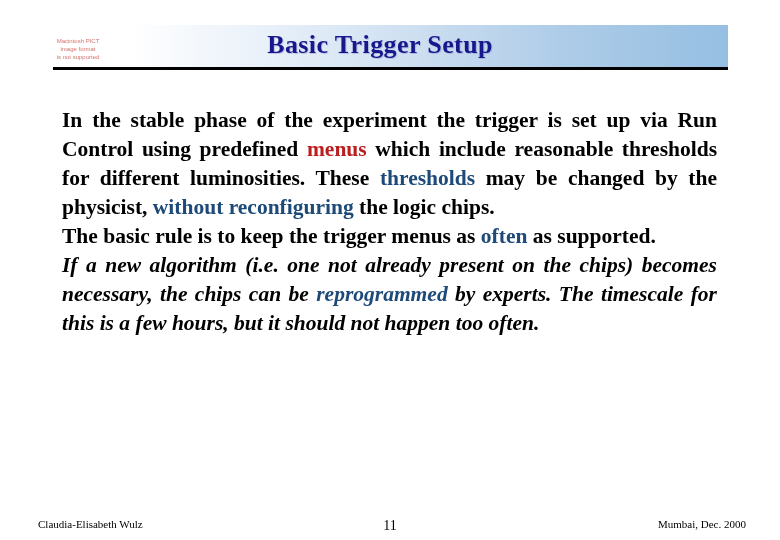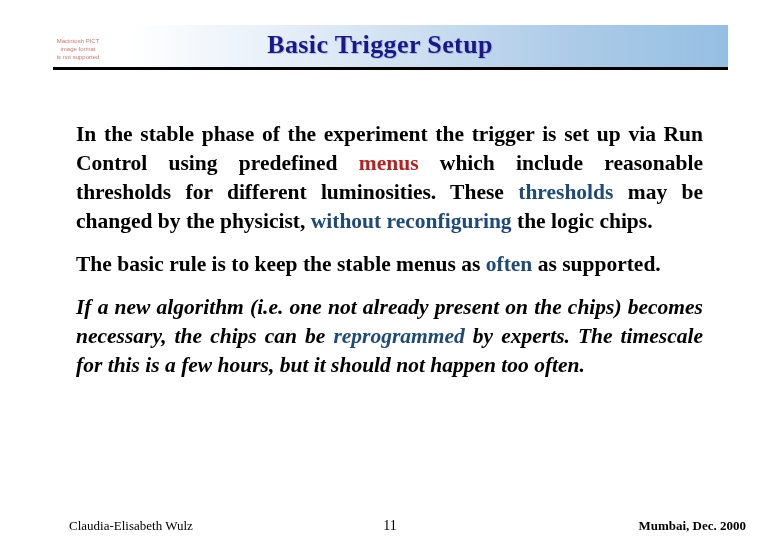--- a/index.html
+++ b/index.html
@@ -93,65 +93,63 @@
     width: 655px;
     font-family: "Liberation Serif", serif;
     font-weight: bold;
     font-size: 21.5px;
     line-height: 29px;
     color: #000000;
   }
   .para {
     text-align: justify;
     text-justify: inter-word;
-    margin: 14px;
+    margin: 0;
   }
   
   .para:last-child { text-align: justify; font-style: italic; }
 
   .hl-red  { color: #bb1e1e; }
   .hl-blue { color: #1d4a78; }
 
   
   .footer {
     position: absolute;
     left: 0;
     top: 512px;
     width: 780px;
     height: 16px;
   }
   .footer-left {
     position: absolute;
     left: 38px;
     top: 0;
     font-family: "Liberation Serif", serif;
-    font-size: 13px;
+    font-size: 11px;
     color: #000000;
     white-space: nowrap;
-    margin-left: 31px;
   }
   .footer-center {
     position: absolute;
     left: 0;
     top: 0;
     width: 780px;
     text-align: center;
     font-family: "Liberation Serif", serif;
     font-size: 14px;
     color: #000000;
   }
   .footer-right {
     position: absolute;
     right: 34px;
     top: 0;
     font-family: "Liberation Serif", serif;
-    font-size: 13px;
+    font-size: 11px;
     color: #000000;
     white-space: nowrap;
-    font-weight: bold;
   }
 </style>
 </head>
 <body>
 
 <div class="slide">
 
   <div class="header"></div>
   <div class="header-rule"></div>
 
@@ -161,21 +159,21 @@
     <span>is not supported</span>
   </div>
 
   <div class="slide-title">Basic Trigger Setup</div>
 
   <div class="body-text">
 
     <p class="para"><span>In the stable phase of the experiment the trigger is set up via Run Control using predefined </span><span class="hl-red">menus</span><span> which include reasonable thresholds for different luminosities. These </span><span class="hl-blue">thresholds</span><span> may be changed by the physicist, </span><span class="hl-blue">without reconfiguring</span><span> the logic chips.</span></p>
 
 
-    <p class="para"><span>The basic rule is to keep the stable menus as </span><span class="hl-blue">often</span><span> as supported.</span></p>
+    <p class="para"><span>The basic rule is to keep the trigger menus as </span><span class="hl-blue">often</span><span> as supported.</span></p>
 
 
     <p class="para"><span>If a new algorithm (i.e. one not already present on the chips) becomes necessary, the chips can be </span><span class="hl-blue">reprogrammed</span><span> by experts. The timescale for this is a few hours, but it should not happen too often.</span></p>
 
   </div>
 
   <div class="footer">
     <div class="footer-left">Claudia-Elisabeth Wulz</div>
     <div class="footer-center">11</div>
     <div class="footer-right">Mumbai, Dec. 2000</div>

